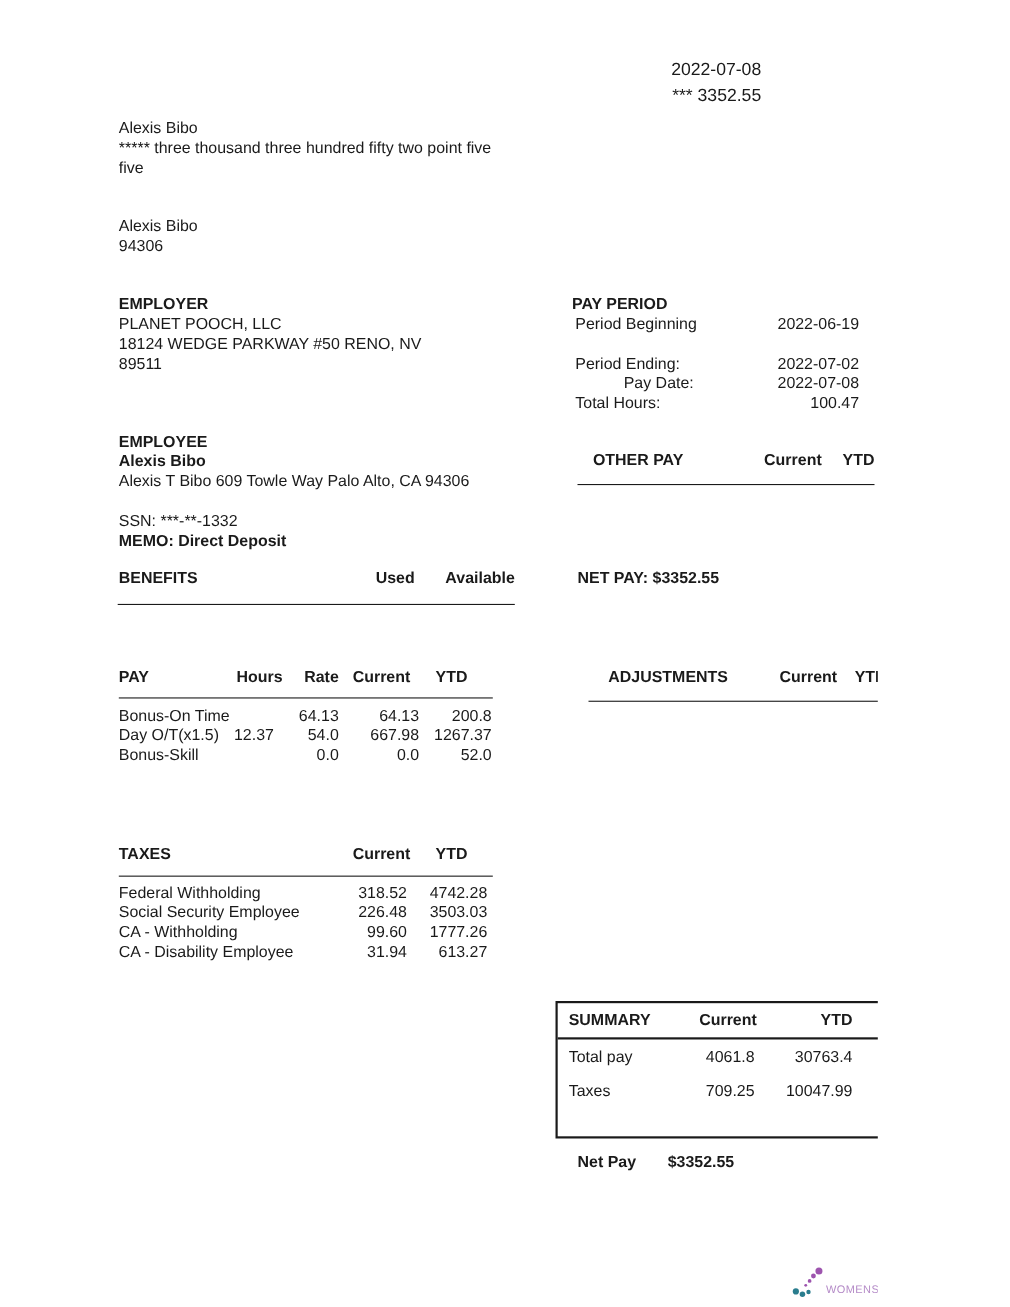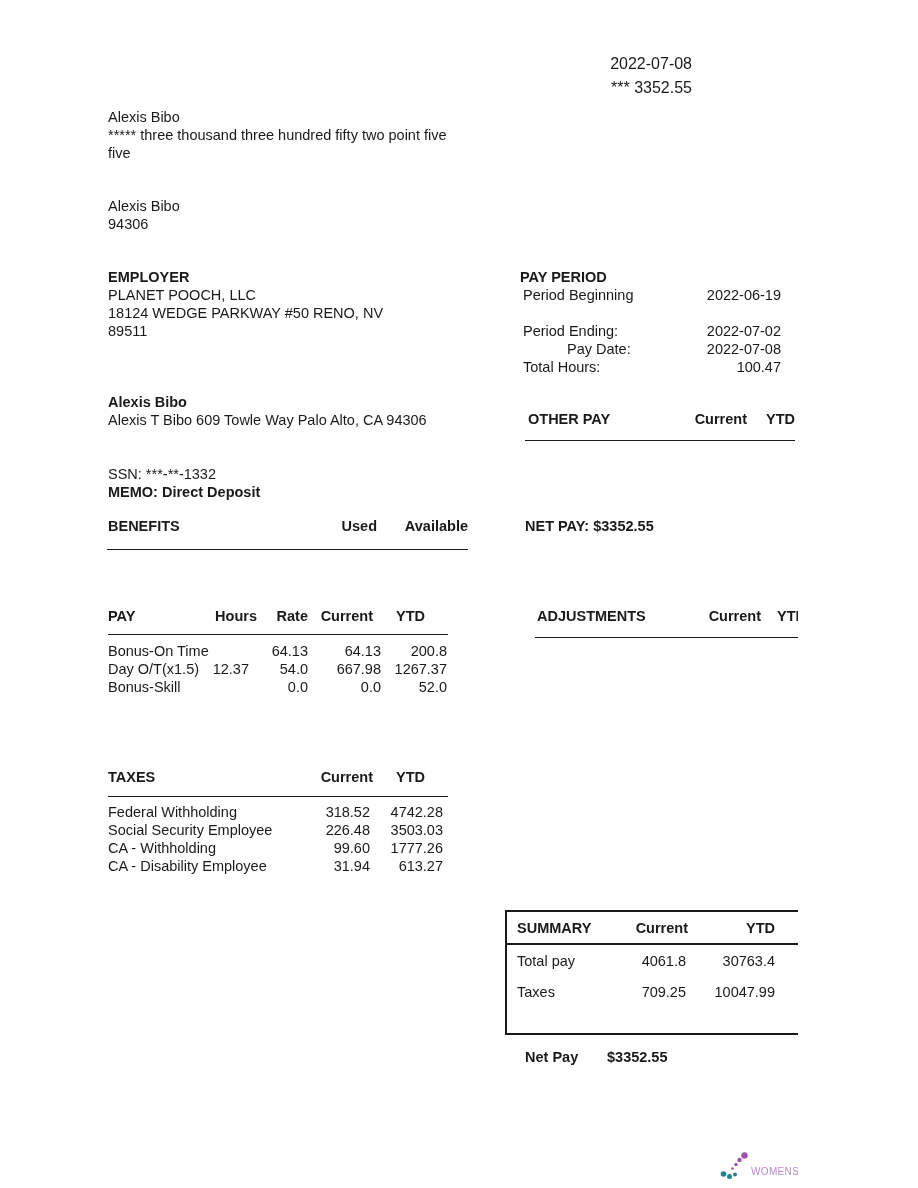--- a/index.html
+++ b/index.html
@@ -77,28 +77,29 @@
       <span>Pay Date:</span>
       <span>2022-07-08</span>
     </div>
     <div class="pp-row" style="padding-left:3px;">
       <span>Total Hours:</span>
       <span>100.47</span>
     </div>
   </div>
 
   <div class="abs" style="left:108px; top:393px;">
+    <div class="b">EMPLOYEE</div>
     <div class="b">Alexis Bibo</div>
     <div>Alexis T Bibo 609 Towle Way Palo Alto, CA 94306</div>
   </div>
   <div class="abs" style="left:108px; top:465px;">SSN: ***-**-1332</div>
   <div class="abs b" style="left:108px; top:483px;">MEMO: Direct Deposit</div>
 
   <div class="abs rule-header" style="left:525px; top:410px; width:270px; height:31px;">
-    <span class="b" style="margin-left:3px;">OTHER PAY</span>
+    <span class="b" style="margin-left:14px;">OTHER PAY</span>
     <span class="hdr-cell b" style="right:48px; width:60px;">Current</span>
     <span class="hdr-cell b" style="right:0; width:40px;">YTD</span>
   </div>
 
   <div class="abs rule-header" style="left:107px; top:517px; width:361px; height:33px;">
     <span class="b" style="margin-left:1px;">BENEFITS</span>
     <span class="hdr-cell b" style="right:91px; width:50px;">Used</span>
     <span class="hdr-cell b" style="right:0; width:70px;">Available</span>
   </div>
 
@@ -131,21 +132,21 @@
         <span>Bonus-Skill</span>
         <span class="cell" style="right:199px; width:55px;"></span>
         <span class="cell" style="right:140px; width:55px;">0.0</span>
         <span class="cell" style="right:67px; width:70px;">0.0</span>
         <span class="cell" style="right:1px; width:65px;">52.0</span>
       </div>
     </div>
   </div>
 
   <div class="abs rule-header" style="left:535px; top:607px; width:271px; height:31px;">
-    <span class="b" style="margin-left:2px;">ADJUSTMENTS</span>
+    <span class="b" style="margin-left:18px;">ADJUSTMENTS</span>
     <span class="hdr-cell b" style="right:45px; width:60px;">Current</span>
     <span class="hdr-cell b" style="right:0; width:40px;">YTD</span>
   </div>
 
   <div class="abs tbl" style="left:108px; top:768px; width:340px;">
     <div class="tbl-head" style="height:29px;">
       <span class="b">TAXES</span>
       <span class="cell b" style="right:75px; width:60px;">Current</span>
       <span class="cell b" style="right:23px; width:40px;">YTD</span>
     </div>

